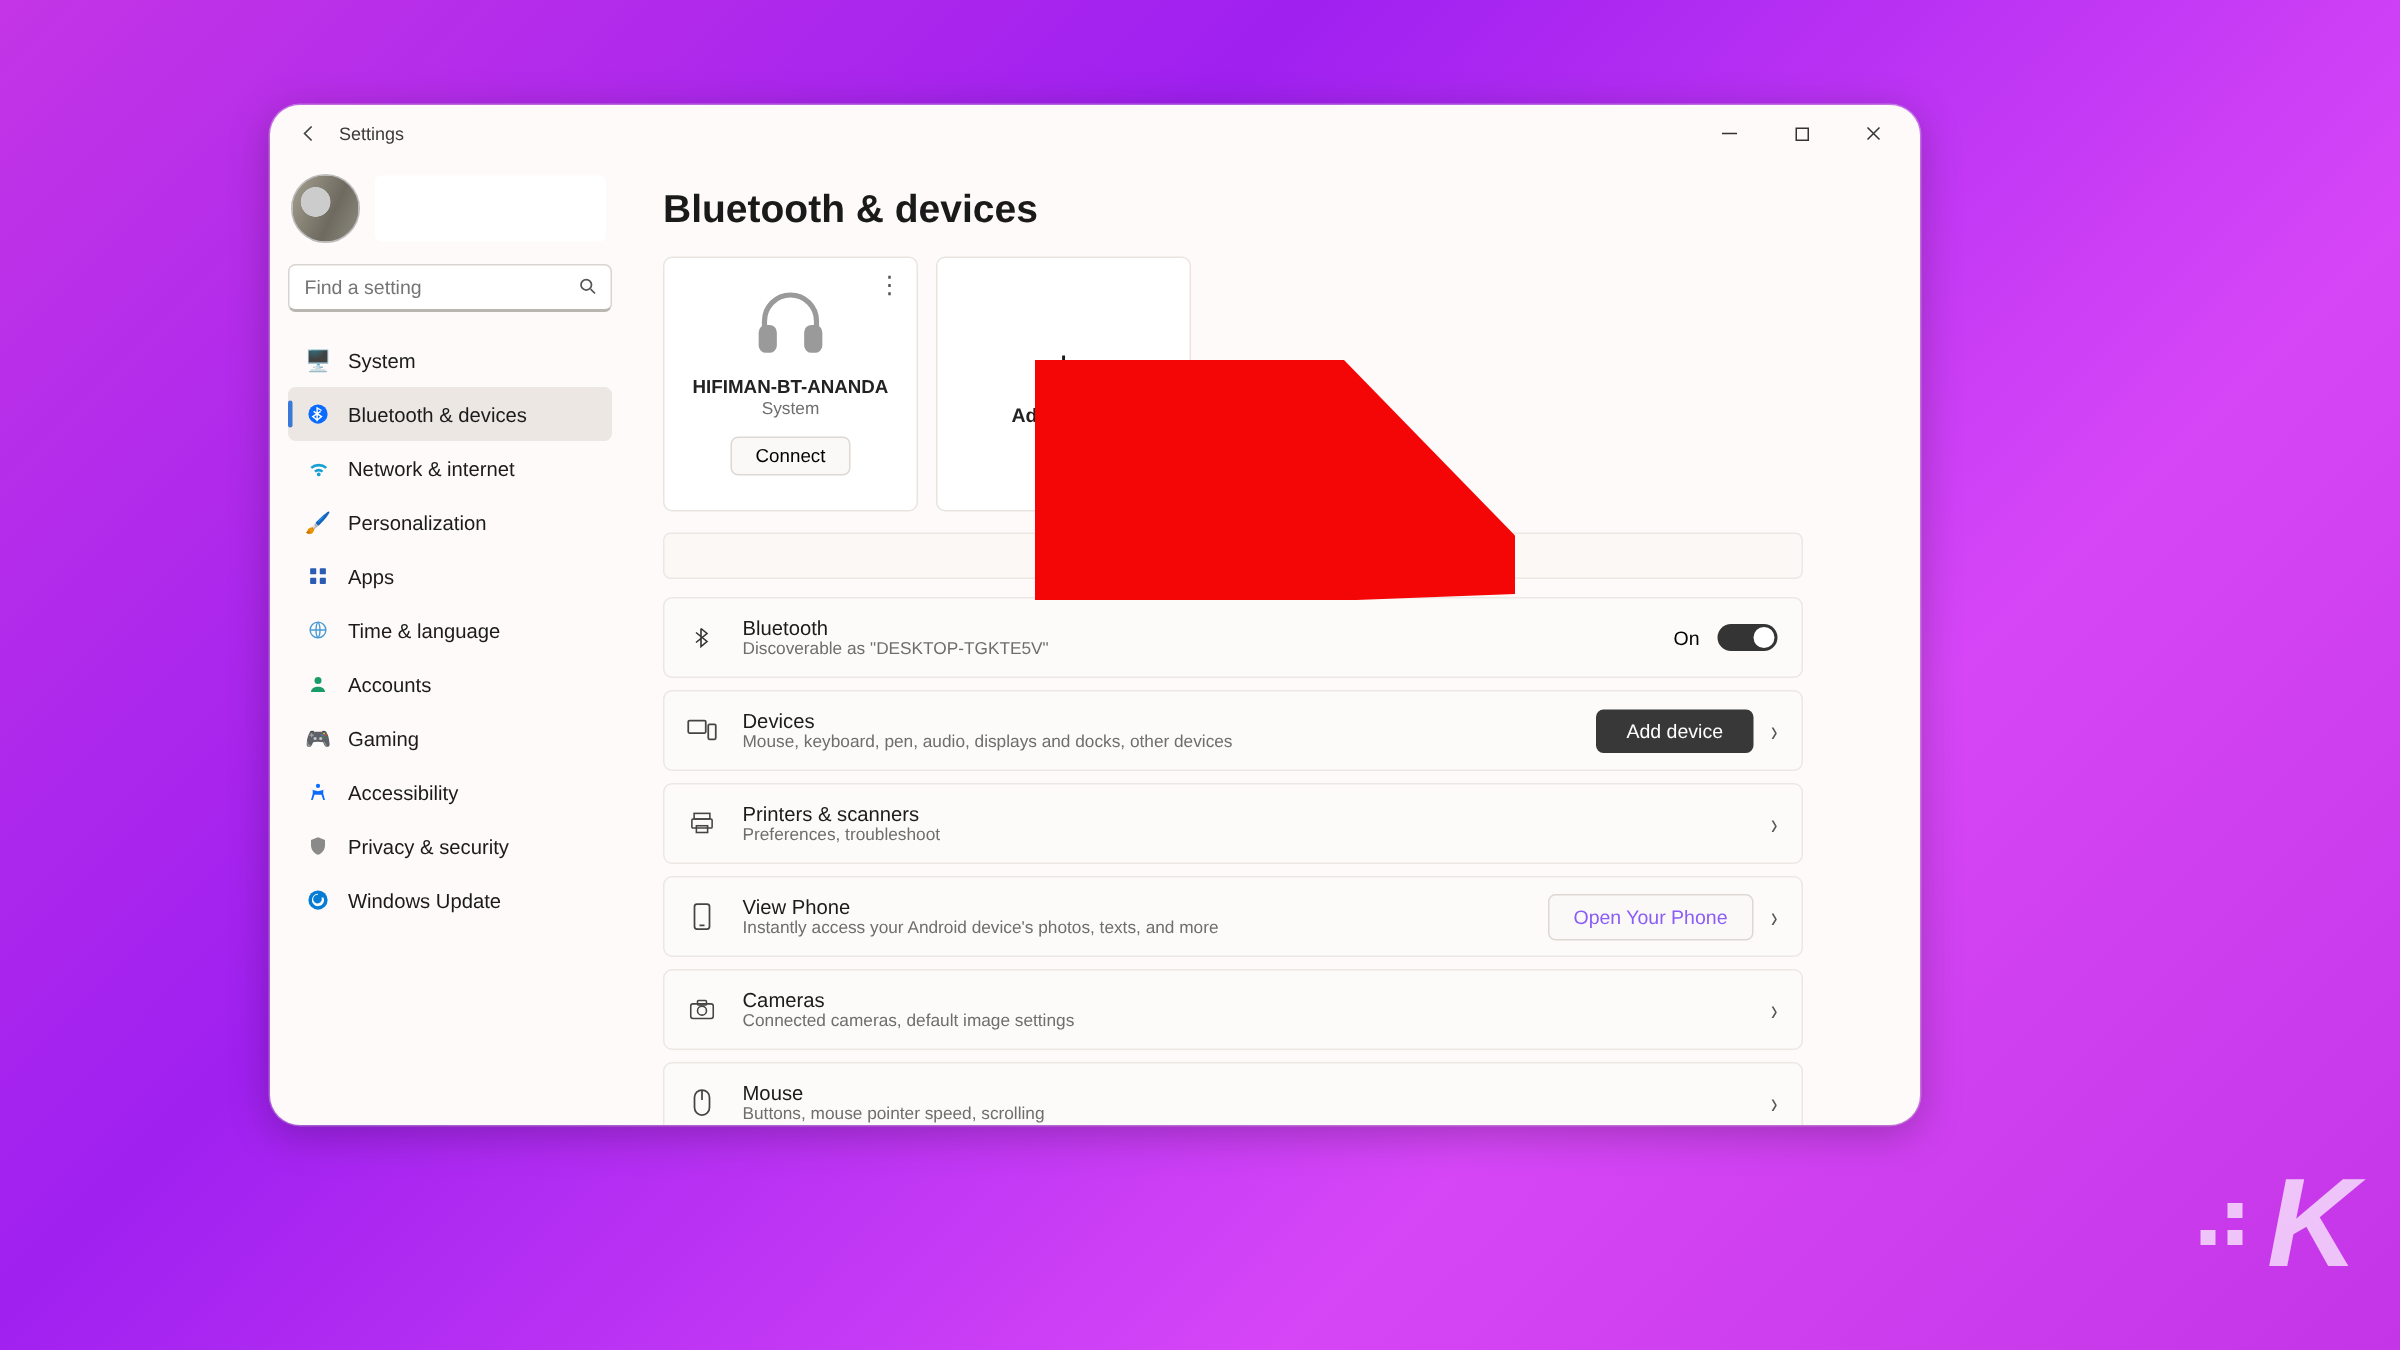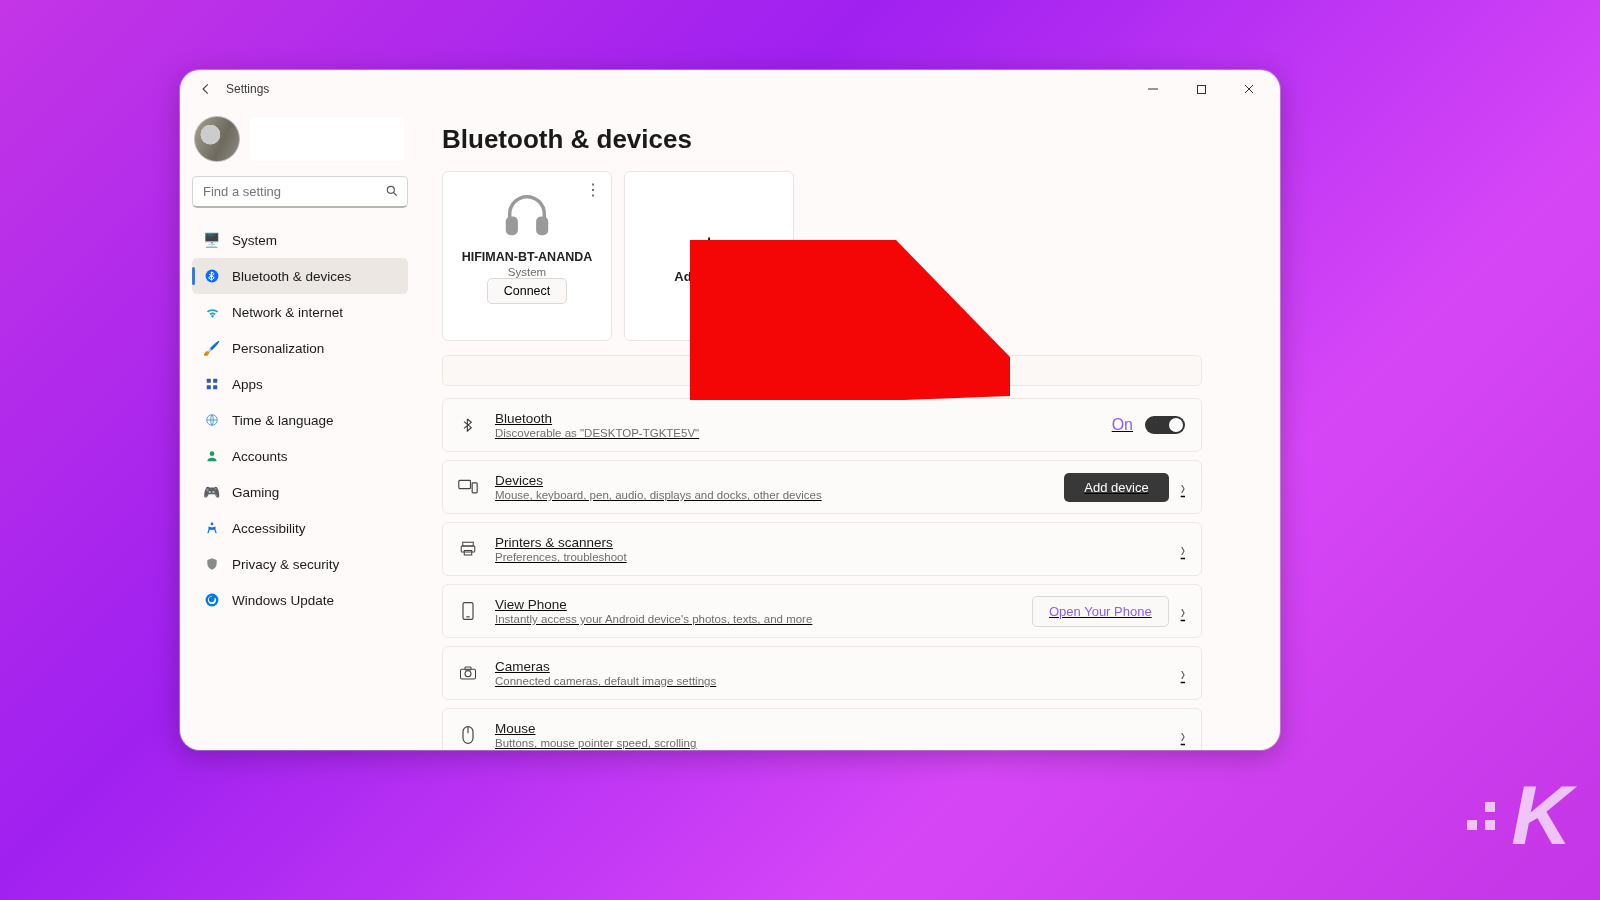--- a/index.html
+++ b/index.html
@@ -105,47 +105,47 @@
     width:170px; height:170px;
     background:#fff; border:1px solid #e9e4e0; border-radius:6px;
     display:flex; flex-direction:column; align-items:center;
     position:relative; padding:10px;
   }
   .card .kebab { position:absolute; top:8px; right:10px; color:#555; font-size:16px; cursor:pointer; }
   .hp-icon { margin-top:6px; color:#777; }
   .card .name { font-size:12.5px; font-weight:600; text-align:center; margin-top:6px; color:#222;}
   .card .sub { font-size:11.5px; color:#6e6e6e; margin-top:2px;}
   .connect-btn {
-    margin-top:0; padding:5px 16px; font-size:12.5px;
+    margin-top:12px; padding:5px 16px; font-size:12.5px;
     background:#fbf9f8; border:1px solid #ddd8d4; border-radius:5px; cursor:pointer;
   }
   .add-card { justify-content:center; cursor:pointer; }
   .add-card .plus { font-size:30px; font-weight:200; color:#1b1b1b; line-height:1;}
   .add-card .add-label { font-size:13px; font-weight:600; margin-top:10px; color:#222;}
 
   .viewmore {
     width:760px; margin:14px 0 12px 4px;
     background:#fbf8f6; border:1px solid #ece7e3; border-radius:5px;
     text-align:center; font-size:13px; padding:7px 0; color:#333; cursor:pointer;
   }
 
   .row {
     width:760px; margin:0 0 8px 4px;
     background:#fdfbfa; border:1px solid #ece7e3; border-radius:6px;
     display:flex; align-items:center; gap:16px;
-    padding: 10px 16px 10px 14px; min-height:54px;text-decoration:underline;
+    padding: 10px 16px 10px 14px; min-height:54px;
   }
   .row .row-ico { width:22px; display:flex; justify-content:center; color:#444; }
   .row .row-text { display:flex; flex-direction:column; flex:1; }
   .row .row-title { font-size:13.5px; color:#1b1b1b; }
   .row .row-desc { font-size:11.5px; color:#6e6e6e; margin-top:1px;}
   .row .trail { display:flex; align-items:center; gap:12px; }
   .chev { color:#555; font-size:13px; transform: scaleY(1.5); }
 
-  .toggle-label { font-size:16px; color:#8b5cf6; }
+  .toggle-label { font-size:13px; color:#000000; }
   .toggle {
     width:40px; height:18px; border-radius:10px; background:#343434;
     position:relative;
   }
   .toggle::after {
     content:""; position:absolute; right:2px; top:2px;
     width:14px; height:14px; border-radius:50%; background:#fff;
   }
 
   .pill-btn {

